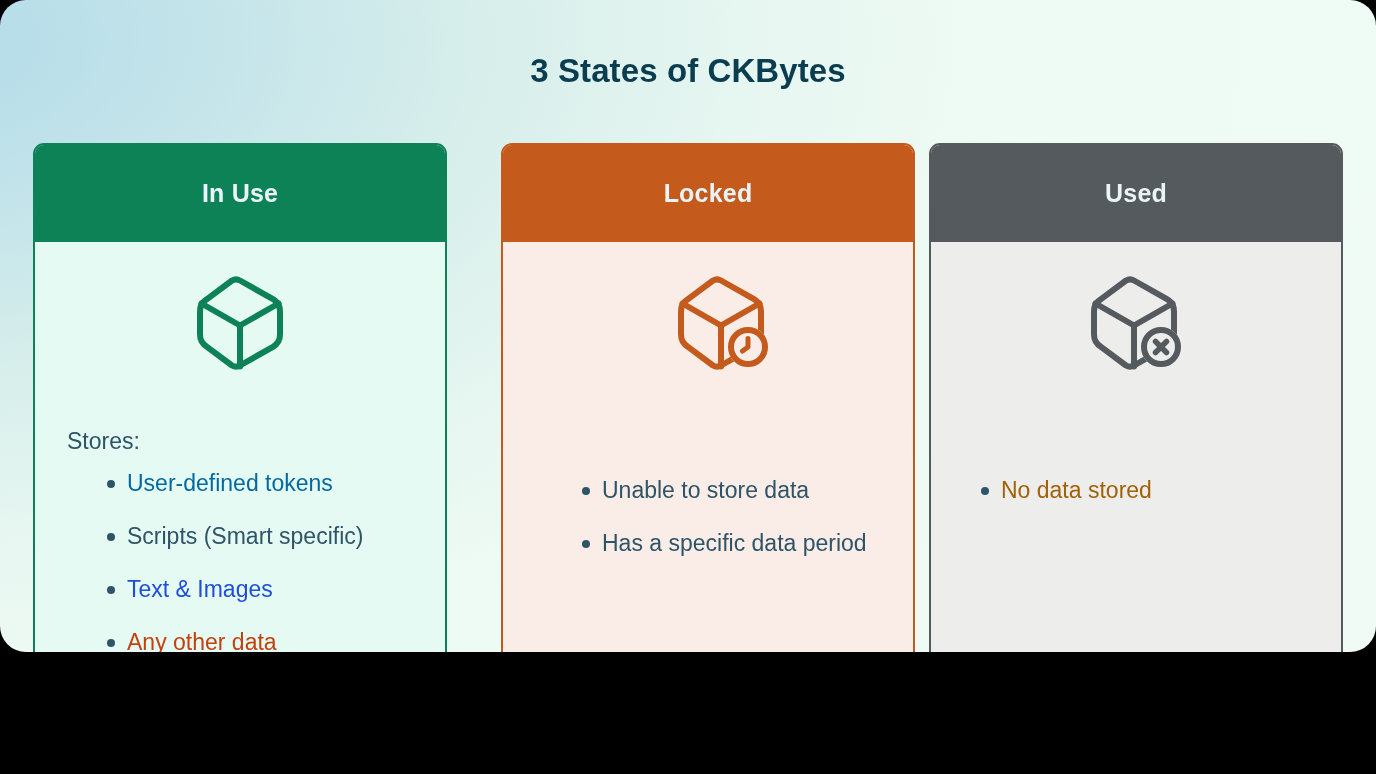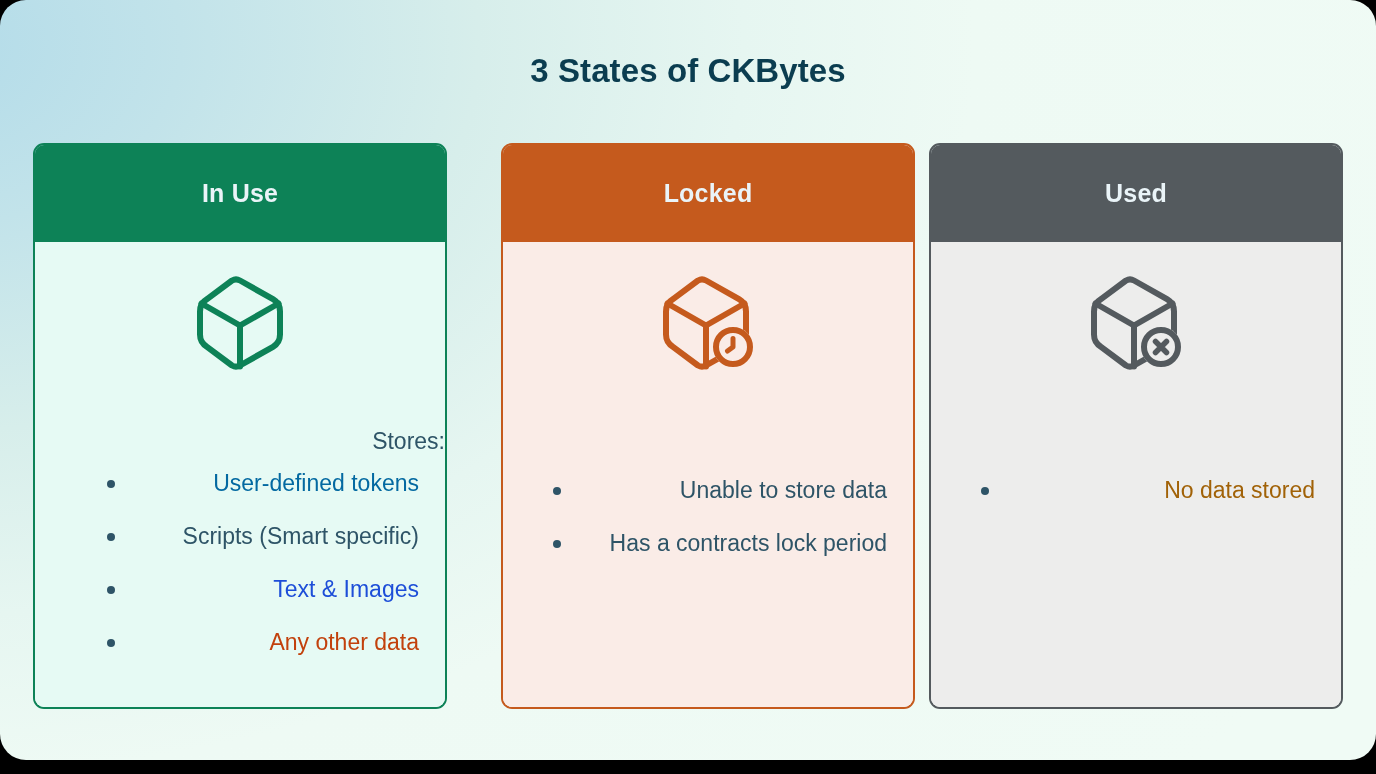--- a/index.html
+++ b/index.html
@@ -11,21 +11,21 @@
   body {
     width: 1376px;
     height: 774px;
     overflow: hidden;
     font-family: "Liberation Sans", sans-serif;
   }
 
   #canvas {
     position: relative;
     width: 1376px;
-    height: 760px;
+    height: 652px;
     box-sizing: border-box;
     border-radius: 26px;
     overflow: hidden;
     background:
       radial-gradient(120% 150% at -6% 6%, #b2dbe9 0%, #c2e3ea 16%, #d7eeeb 34%, #e6f6f1 50%, #eefaf4 64%, #f0fbf5 100%),
       linear-gradient(135deg, #b4dce9 0%, #d9efec 40%, #eefaf5 70%, #effaf4 100%);
   }
 
   
   #title {
@@ -72,21 +72,20 @@
     color: #eaf4f8;
     font-size: 25px;
     font-weight: bold;
     letter-spacing: 0.2px;
   }
 
   .card-body {
     flex: 1 1 auto;
     position: relative;
     padding: 0;
-    text-align: right;
   }
 
   .icon-wrap {
     height: 162px;
     display: flex;
     align-items: center;
     justify-content: center;
   }
 
   .icon-wrap svg { display: block; }
@@ -162,35 +161,35 @@
             <li style="color: #c2410c; --dot: #2e5467;">Any other data</li>
           </ul>
         </div>
       </div>
     </div>
 
     <div class="card card-2" style="border-color: rgb(197, 90, 29); margin-left: 40px;">
       <div class="card-header" style="background: rgb(197, 90, 29);">
         <span>Locked</span>
       </div>
-      <div class="card-body" style="background: rgb(250, 236, 231);">
+      <div class="card-body" style="background: rgb(250, 236, 231); padding-left: 29px;">
         <div class="icon-wrap">
           <svg width="96" height="96" viewBox="0 0 96 96" fill="none" aria-hidden="true">
             <path d="M46 5.5 L79 24.2 C83.4 26.7 86 31.4 86 36.4 L86 59.6 C86 64.6 83.4 69.3 79 71.8 L46 90.5 C43.5 91.9 40.5 91.9 38 90.5 L13 71.8 C8.6 69.3 6 64.6 6 59.6 L6 36.4 C6 31.4 8.6 26.7 13 24.2 L38 5.5 C40.5 4.1 43.5 4.1 46 5.5 Z" stroke="#c55a1d" stroke-width="6" stroke-linejoin="round" stroke-linecap="round"></path>
             <path d="M7.5 28.5 L46 50.5 L84.5 28.5" stroke="#c55a1d" stroke-width="6" stroke-linejoin="round" stroke-linecap="round"></path>
             <path d="M46 50.5 L46 91.5" stroke="#c55a1d" stroke-width="6" stroke-linejoin="round" stroke-linecap="round"></path>
             <circle cx="73" cy="72" r="20" fill="#faece7"></circle>
             <circle cx="73" cy="72" r="17" stroke="#c55a1d" stroke-width="6"></circle>
             <path d="M73 63.5 L73 72 L67.5 76" stroke="#c55a1d" stroke-width="5" stroke-linecap="round" stroke-linejoin="round"></path>
           </svg>
         </div>
         <div class="list-zone">
           <ul class="bullets">
             <li style="color: rgb(46, 84, 103); --dot: #2e5467;">Unable to store data</li>
-            <li style="color: rgb(46, 84, 103); --dot: #2e5467;">Has a contracts lock period</li>
+            <li style="color: rgb(46, 84, 103); --dot: #2e5467;">Has a specific data period</li>
           </ul>
         </div>
       </div>
     </div>
 
     <div class="card card-3" style="border-color: rgb(84, 90, 94);">
       <div class="card-header" style="background: rgb(84, 90, 94);">
         <span>Used</span>
       </div>
       <div class="card-body" style="background: rgb(237, 237, 236);">

